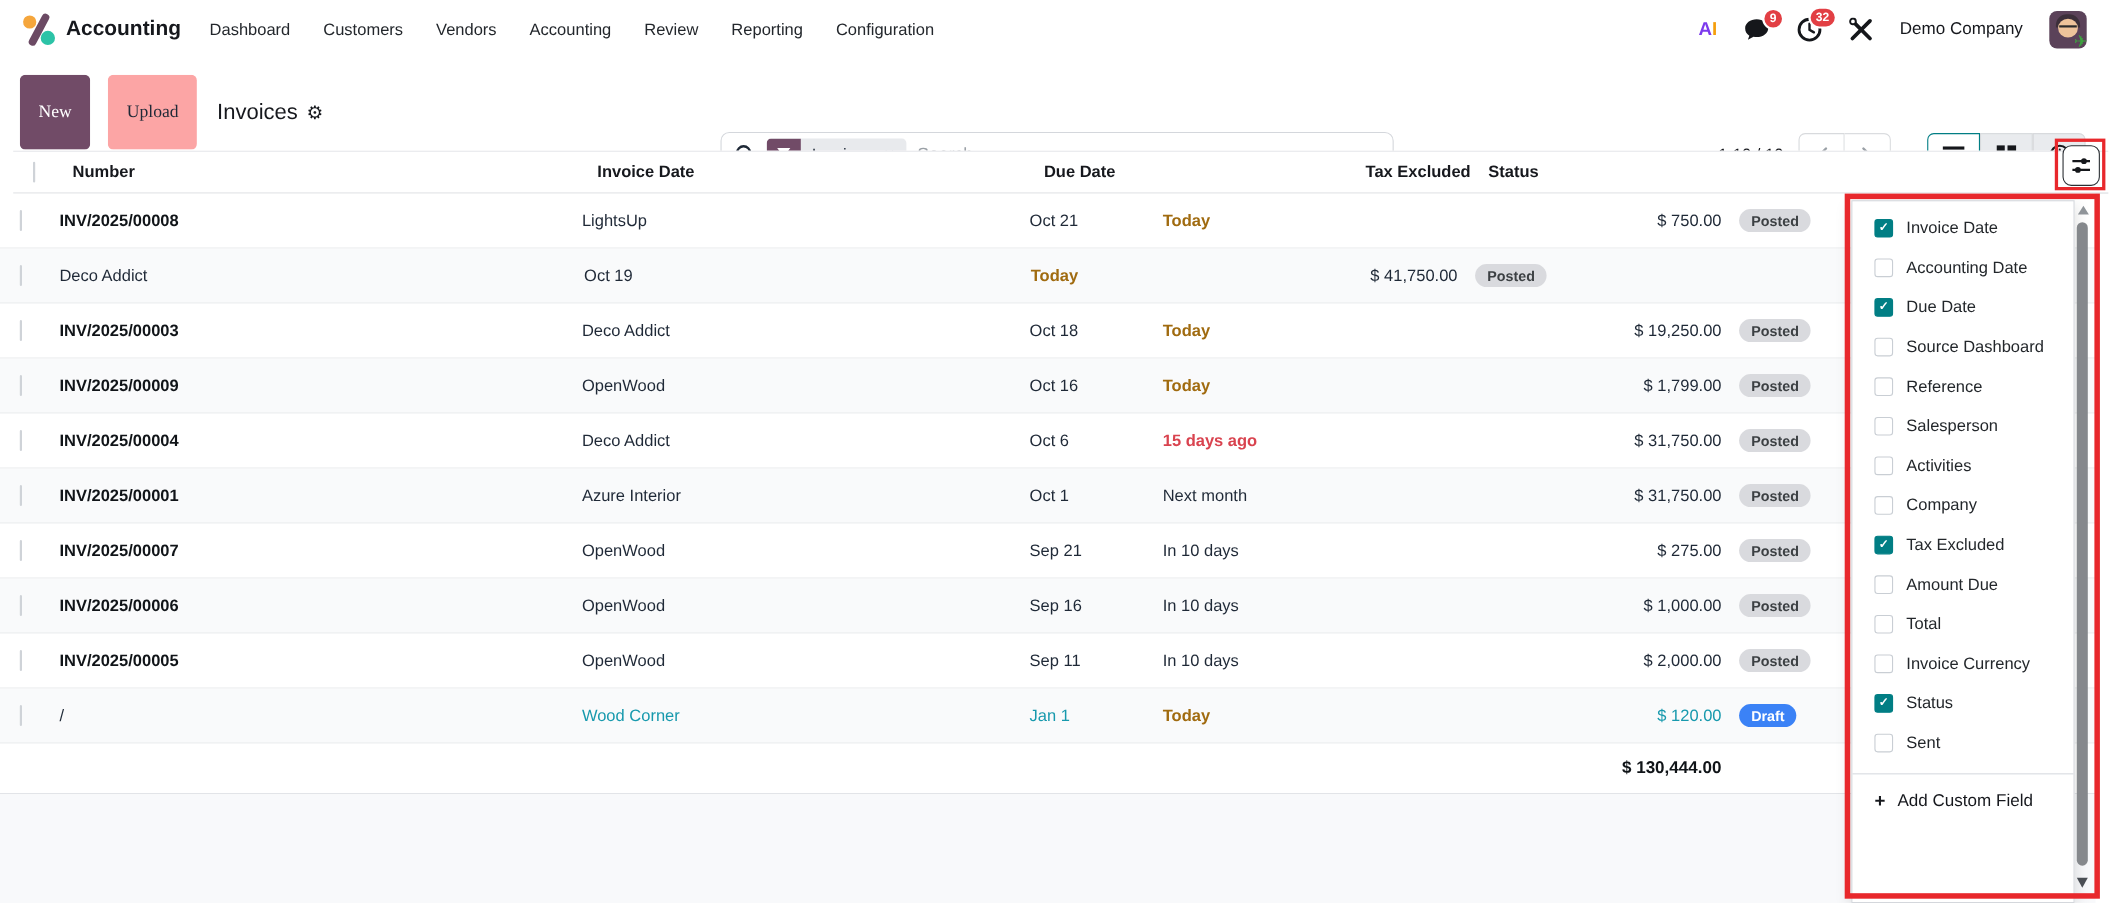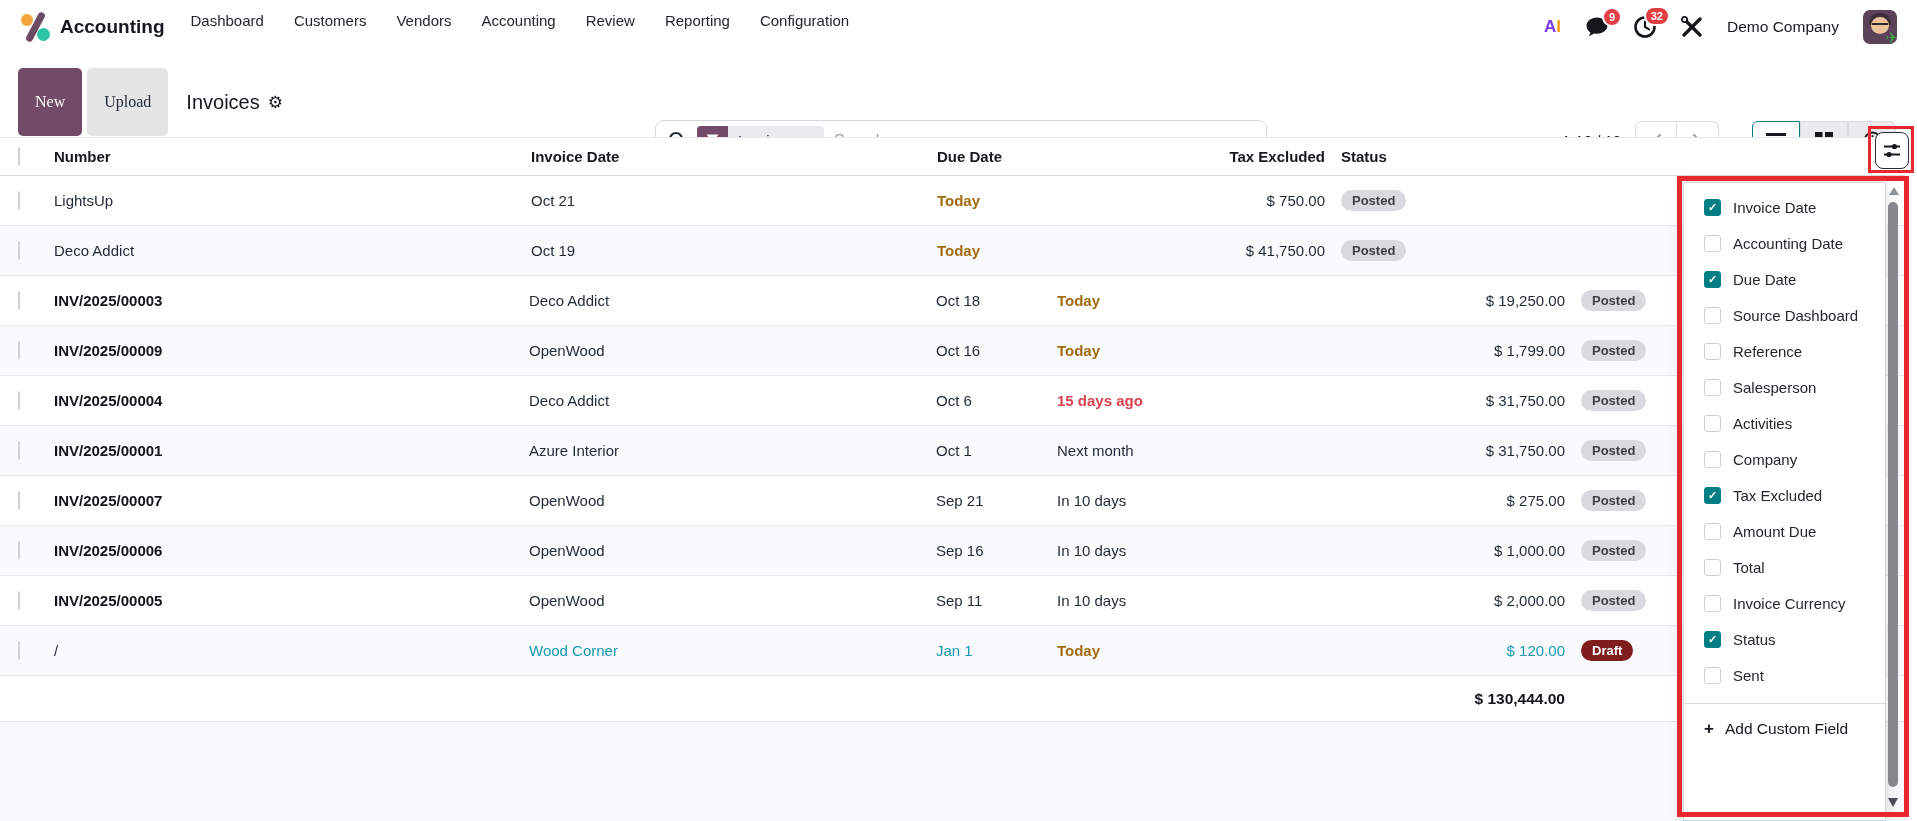--- a/index.html
+++ b/index.html
@@ -2,21 +2,21 @@
 <html><head>
 <meta charset="utf-8">
 <style>
   * { margin:0; padding:0; box-sizing:border-box; }
   html,body { background:#fff; }
   body { font-family:"Liberation Sans", sans-serif; color:#1f2937; }
   .screen { position:relative; width:1917px; height:821px; background:#fff; overflow:hidden; }
 
   
   .topnav { position:absolute; top:0; left:0; right:0; height:54px; display:flex; align-items:center; justify-content:space-between; padding:0 20px; background:#fff; }
-  .nav-left { display:flex; align-items:flex-start; gap:26px; }
+  .nav-left { display:flex; align-items:center; gap:26px; }
   .brand { display:flex; align-items:center; gap:10px; cursor:pointer; }
   .logo { position:relative; width:30px; height:30px; }
   .logo .dot-y { position:absolute; left:1px; top:2px; width:12px; height:12px; border-radius:50%; background:#f5a63c; }
   .logo .slash { position:absolute; left:12px; top:-1px; width:7px; height:32px; background:#6c4a64; border-radius:4px; transform:rotate(28deg); }
   .logo .dot-t { position:absolute; right:0px; bottom:1px; width:13px; height:13px; border-radius:50%; background:#2cc3a7; }
   .app-title { font-size:19px; font-weight:700; color:#16181d; }
   .nav-menu { display:flex; gap:30px; font-size:15px; color:#23272c; }
   .nav-menu .nav-item { cursor:pointer; white-space:nowrap; }
   .nav-right { display:flex; align-items:center; gap:24px; }
   .icon-btn { position:relative; cursor:pointer; display:flex; align-items:center; }
@@ -29,21 +29,21 @@
   .avatar .hair { position:absolute; left:6px; top:3px; width:22px; height:12px; border-radius:10px 10px 0 0; background:#3c2f3a; }
   .avatar .face { position:absolute; left:8px; top:7px; width:18px; height:17px; border-radius:50%; background:#eec39a; }
   .avatar .glasses { position:absolute; left:9px; top:13px; width:16px; height:5px; border-top:2px solid #2b2b2b; }
   .avatar .plane { position:absolute; right:-1px; bottom:-3px; color:#3da33f; font-size:15px; }
 
   
   .controlbar { position:absolute; top:54px; left:0; right:0; height:68px; background:#fff; }
   .cb-left { position:absolute; left:18px; top:14px; display:flex; align-items:center; }
   .btn { font-size:16px; padding:24px 16px; border-radius:5px; cursor:pointer; border:1px solid transparent;font-family:Liberation Serif, serif; }
   .btn-new { background:#714B67; color:#fff; font-weight:500; }
-  .btn-upload { background:#e5e5e5; color:#1f2937; margin-left:5px; }
+  .btn-upload { background:#fca5a5; color:#1f2937; margin-left:16px; }
   .view-title { display:flex; align-items:center; gap:8px; margin-left:18px; }
   .view-title .t { font-size:20px; color:#16181d; }
   .gear-glyph { font-size:17px; color:#16181d; cursor:pointer; }
   .gear-glyph::before { content:"\2699"; }
 
   .searchbox { position:absolute; left:655px; top:66px; width:612px; height:41px; border:1px solid #d4d7dc; border-radius:8px; background:#fff; display:flex; align-items:center; padding:0 12px; gap:10px; }
   .chip { display:flex; align-items:center; background:#e8eaed; border-radius:4px; height:29px; overflow:hidden; cursor:pointer; }
   .chip-funnel { width:31px; height:29px; background:#714B67; display:grid; place-items:center; }
   .chip-label { padding:0 8px 0 10px; font-size:15px; color:#1f2937; }
   .chip-x { padding:0 10px 0 2px; font-size:15px; color:#374151; cursor:pointer; }
@@ -60,38 +60,38 @@
   .pg-btn.next { border-radius:0 6px 6px 0; border-left:none; }
 
   .viewswitch { position:absolute; left:1752px; top:67px; display:flex; }
   .vs-btn { width:48px; height:39px; display:grid; place-items:center; border:1px solid #d8dadd; background:#e9ebee; cursor:pointer; }
   .vs-btn.first { border-radius:6px 0 0 6px; }
   .vs-btn.last { border-radius:0 6px 6px 0; }
   .vs-btn.active { background:#fff; border:1.5px solid #017E84; }
 
   
   .grid-cols { display:grid; grid-template-columns:40px 475px 405px 120px 285px 240px 150px 1fr; align-items:center; }
-  .thead { position:absolute; top:137px; left:0; width:1905px; height:39px; background:#fff; border-top:1px solid #e6e8eb; border-bottom:1px solid #d9dce0; font-size:15px; font-weight:700; color:#16181d; }
+  .thead { position:absolute; top:137px; left:12px; width:1905px; height:39px; background:#fff; border-top:1px solid #e6e8eb; border-bottom:1px solid #d9dce0; font-size:15px; font-weight:700; color:#16181d; }
   .cell-check { padding-left:18px; }
   .checkbox { width:17px; height:17px; border:1px solid #cfd3d8; border-radius:3px; background:#fff; cursor:pointer; }
   .cell-number { padding-left:14px; }
   .cell-customer { padding-left:14px; }
   .cell-invdate { padding-left:16px; }
   .cell-duedate { padding-left:17px; }
   .cell-amount { text-align:right; }
   .cell-status { padding-left:16px; }
 
   .tbody { position:absolute; top:176px; left:0; width:1905px; }
   .trow { height:50px; border-bottom:1px solid #e7e9ec; font-size:15px; color:#1f2937; background:#fff; cursor:pointer; }
   .trow:nth-child(even) { background:#f9fafb; }
   .trow .cell-number { font-weight:700; color:#101418; }
   .due-warning { color:#a06b10; font-weight:700; }
   .due-danger { color:#d9434f; font-weight:700; }
   .pill { display:inline-block; padding:3px 11px; border-radius:999px; font-size:13px; font-weight:700; background:#d9dade; color:#3c4043; }
-  .pill.draft { background:#7f1d1d; color:#fff; }
+  .pill.draft { background:#3b82f6; color:#fff; }
   .trow.accent-draft .cell-number { font-weight:400; color:#1f2937; }
   .trow.accent-draft .cell-customer,
   .trow.accent-draft .cell-invdate,
   .trow.accent-draft .cell-amount { color:#1799AD; }
 
   .total-row { position:absolute; top:676px; left:0; width:1905px; height:46px; background:#fff; border-bottom:1px solid #dfe2e6; font-size:15.5px; }
   .total-row .cell-amount { font-weight:700; color:#101418; }
   .below-area { position:absolute; top:722px; left:0; width:1905px; height:99px; background:#f8f9fb; }
 
   
@@ -270,20 +270,21 @@
     <div class="cell-invdate">Invoice Date</div>
     <div class="cell-duedate">Due Date</div>
     <div class="cell-amount">Tax Excluded</div>
     <div class="cell-status">Status</div>
     <div></div>
   </div>
 
   <div class="tbody">
   <div class="trow grid-cols">
     <div class="cell-check"><span class="checkbox"></span></div>
+    <div class="cell-number">INV/2025/00008</div>
     <div class="cell-customer">LightsUp</div>
     <div class="cell-invdate">Oct 21</div>
     <div class="cell-duedate due-warning">Today</div>
     <div class="cell-amount">$ 750.00</div>
     <div class="cell-status"><span class="pill">Posted</span></div>
     <div></div>
   </div>
 
   <div class="trow grid-cols">
     <div class="cell-check"><span class="checkbox"></span></div>

